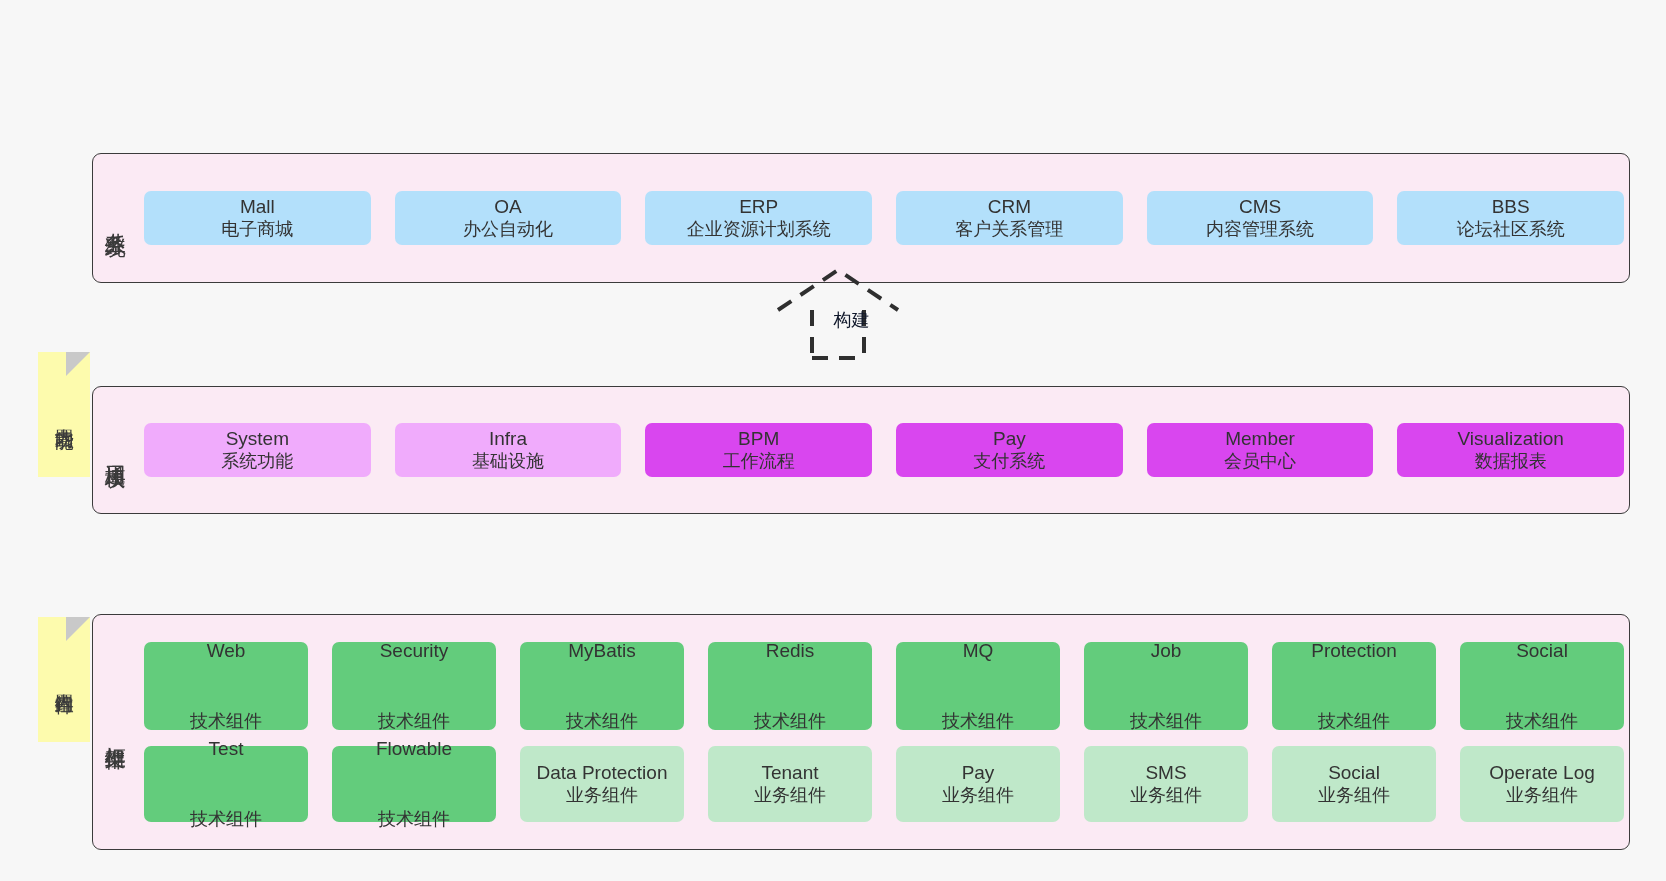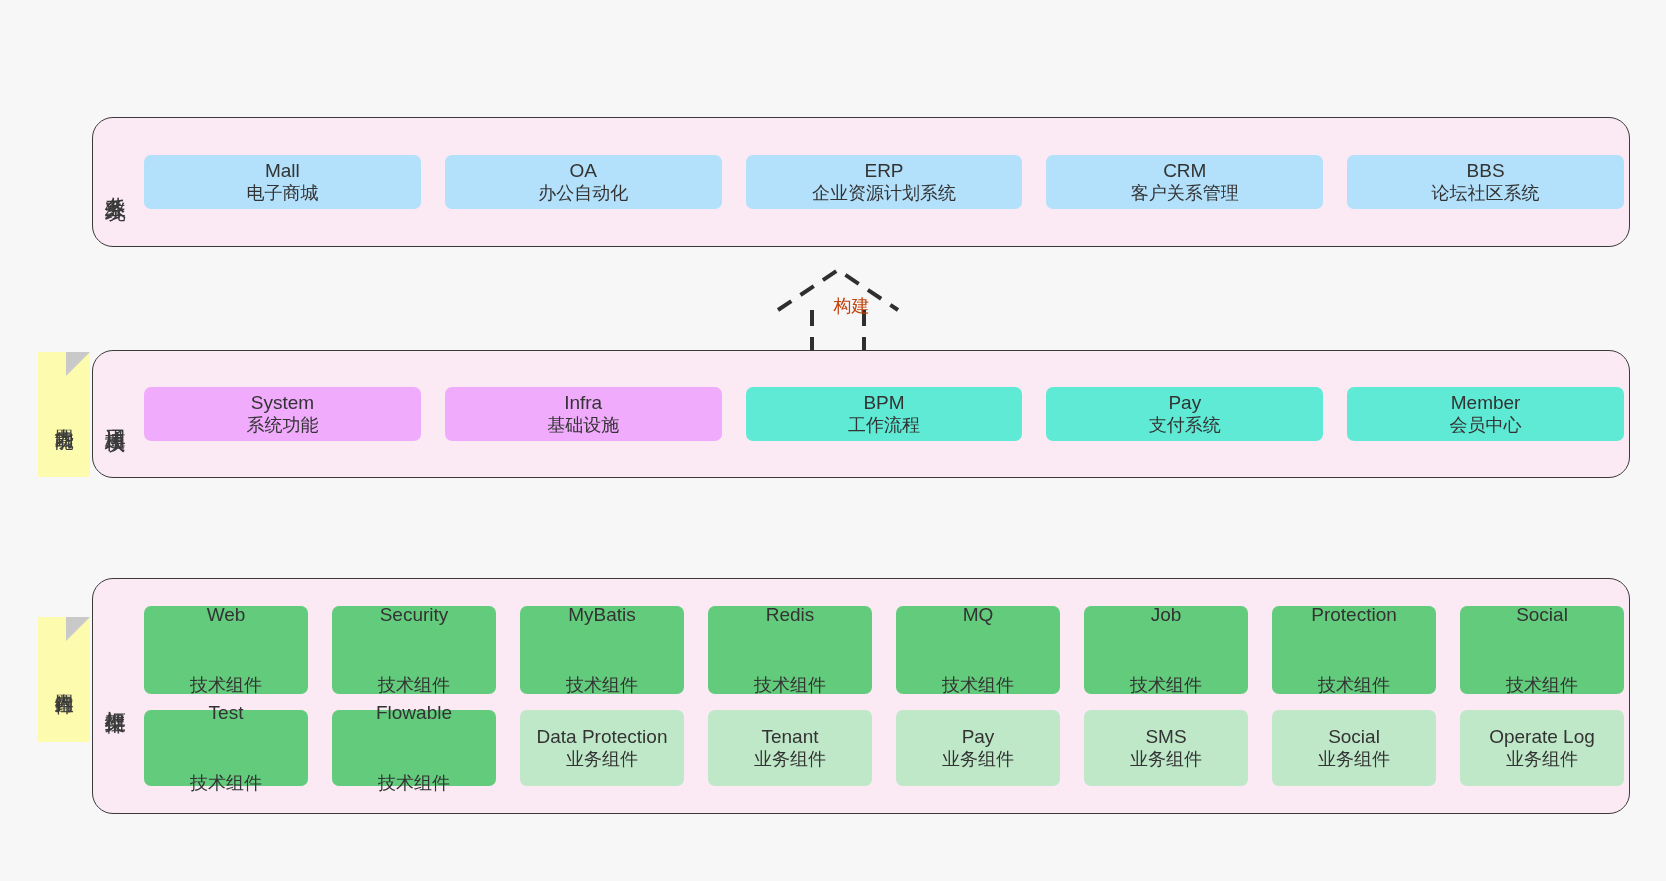--- a/index.html
+++ b/index.html
@@ -21,24 +21,25 @@
     width: 1666px;
     height: 881px;
   }
 
   
   .layer {
     position: absolute;
     box-sizing: border-box;
     background: #fbeaf4;
     border: 1.6px solid #3b3b3b;
-    border-radius: 21px;
+    border-radius: 9px;
     display: flex;
     align-items: stretch;
     padding: 10px 5px;
+    margin-top: 36px;
   }
 
   
   .layer-caption {
     flex: 0 0 auto;
     width: 34px;
     display: flex;
     align-items: center;
     justify-content: center;
     font-size: 21px;
@@ -78,21 +79,21 @@
     line-height: 1.22;
     padding: 4px 6px;
     box-sizing: border-box;
     color: #333333;
   }
   .card .t1 { font-size: 19px; }
   .card .t2 { font-size: 18px; }
 
   .c-blue        { background: #b3e0fb; }
   .c-red         { background: #f0abfc; }
-  .c-pink        { background: #5eead4; text-align: center; }
+  .c-pink        { background: #d946ef; text-align: center; }
   .c-green       { background: #63cc7c; gap: 48px; }
   .c-greenlight  { background: #bfe8c9; }
 
   
   .sticky {
     position: absolute;
     background: #fdfbad;
     width: 52px;
     display: flex;
     align-items: center;
@@ -127,24 +128,24 @@
   }
   .connector svg {
     position: absolute;
     left: 0;
     top: 0;
     overflow: visible;
   }
   .connector .conn-label {
     position: absolute;
     left: 50%;
-    top: 32px;
+    top: 46px;
     transform: translateX(-40%);
     font-size: 18px;
-    color: #c2410c;
+    color: #0f172a;
     background: transparent;
     white-space: nowrap;
     user-select: none;
   }
 </style>
 </head>
 <body>
 
 <div id="canvas">
 
@@ -160,20 +161,24 @@
           <span class="t1">OA</span>
           <span class="t2">办公自动化</span>
         </div>
         <div class="card c-blue">
           <span class="t1">ERP</span>
           <span class="t2">企业资源计划系统</span>
         </div>
         <div class="card c-blue">
           <span class="t1">CRM</span>
           <span class="t2">客户关系管理</span>
+        </div>
+        <div class="card c-blue">
+          <span class="t1">CMS</span>
+          <span class="t2">内容管理系统</span>
         </div>
         <div class="card c-blue">
           <span class="t1">BBS</span>
           <span class="t2">论坛社区系统</span>
         </div>
       </div>
     </div>
   </div>
 
   <div class="connector" id="connector-build" style="left:768px; top:262px;">
@@ -205,20 +210,24 @@
           <span class="t2">工作流程</span>
         </div>
         <div class="card c-pink">
           <span class="t1">Pay</span>
           <span class="t2">支付系统</span>
         </div>
         <div class="card c-pink">
           <span class="t1">Member</span>
           <span class="t2">会员中心</span>
         </div>
+        <div class="card c-pink">
+          <span class="t1">Visualization</span>
+          <span class="t2">数据报表</span>
+        </div>
       </div>
     </div>
   </div>
 
 
   <div class="sticky" id="sticky-builtin-components" style="left:38px; top:617px; height:125px;">
     <span>内置组件</span>
   </div>
 
   <div class="layer" id="layer-framework-components" style="left:92px; top:578px; width:1538px; height:236px;">

